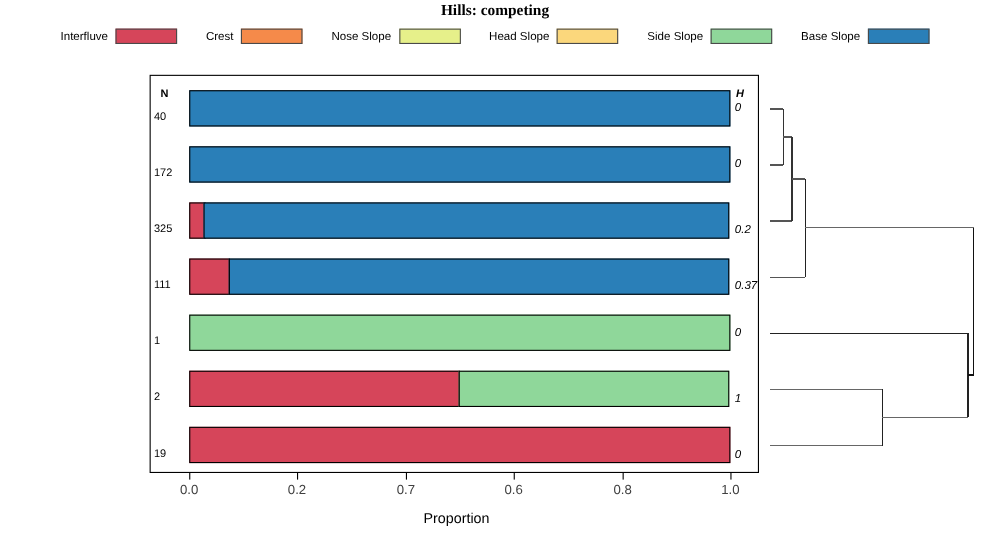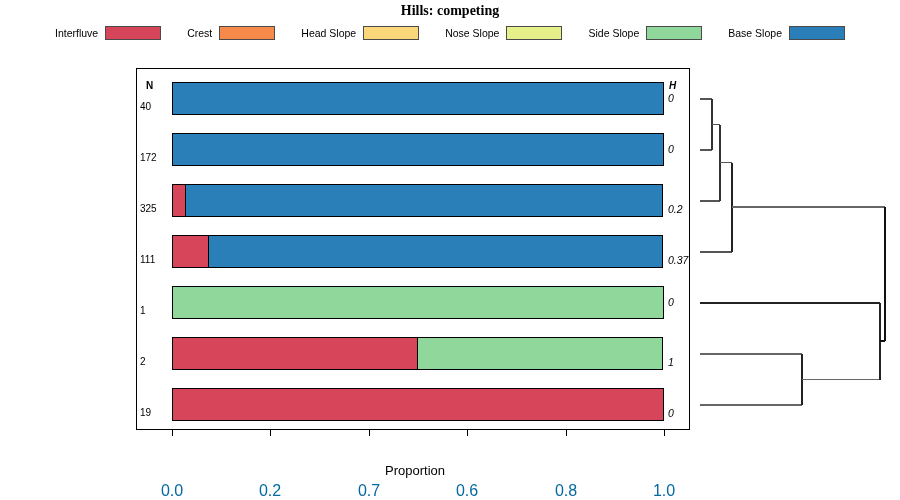--- a/index.html
+++ b/index.html
@@ -87,24 +87,23 @@
     font-size:10.5px;font-style:italic;color:#000;
   }
 
   
   .xaxis{position:absolute;left:0;top:430px;width:900px;height:70px;}
   .xtick{
     position:absolute;top:0;width:1px;height:6px;background:#000;
   }
   .xticklabel{
     position:absolute;top:8px;
-    font-size:16px;color:#0369a1;
+    font-size:12px;color:#404040;
     transform:translateX(-50%);
     white-space:nowrap;
-    margin-top:44px;
   }
   .xaxis-title{
     position:absolute;left:0;top:33px;width:830px;
     text-align:center;
     font-size:13px;color:#000;
   }
 
   
   .dendro{
     position:absolute;left:690px;top:68px;
@@ -122,26 +121,26 @@
   <div class="legend">
     <div class="legend-item">
       <span class="legend-label">Interfluve</span>
       <span class="legend-swatch" style="background:#d6455a"></span>
     </div>
     <div class="legend-item">
       <span class="legend-label">Crest</span>
       <span class="legend-swatch" style="background:#f58a4a"></span>
     </div>
     <div class="legend-item">
+      <span class="legend-label">Nose Slope</span>
+      <span class="legend-swatch" style="background:#e6f08a"></span>
+    </div>
+    <div class="legend-item">
       <span class="legend-label">Head Slope</span>
       <span class="legend-swatch" style="background:#fbd77c"></span>
-    </div>
-    <div class="legend-item">
-      <span class="legend-label">Nose Slope</span>
-      <span class="legend-swatch" style="background:#e6f08a"></span>
     </div>
     <div class="legend-item">
       <span class="legend-label">Side Slope</span>
       <span class="legend-swatch" style="background:#8fd79a"></span>
     </div>
     <div class="legend-item">
       <span class="legend-label">Base Slope</span>
       <span class="legend-swatch" style="background:#2a7fb8"></span>
     </div>
   </div>

